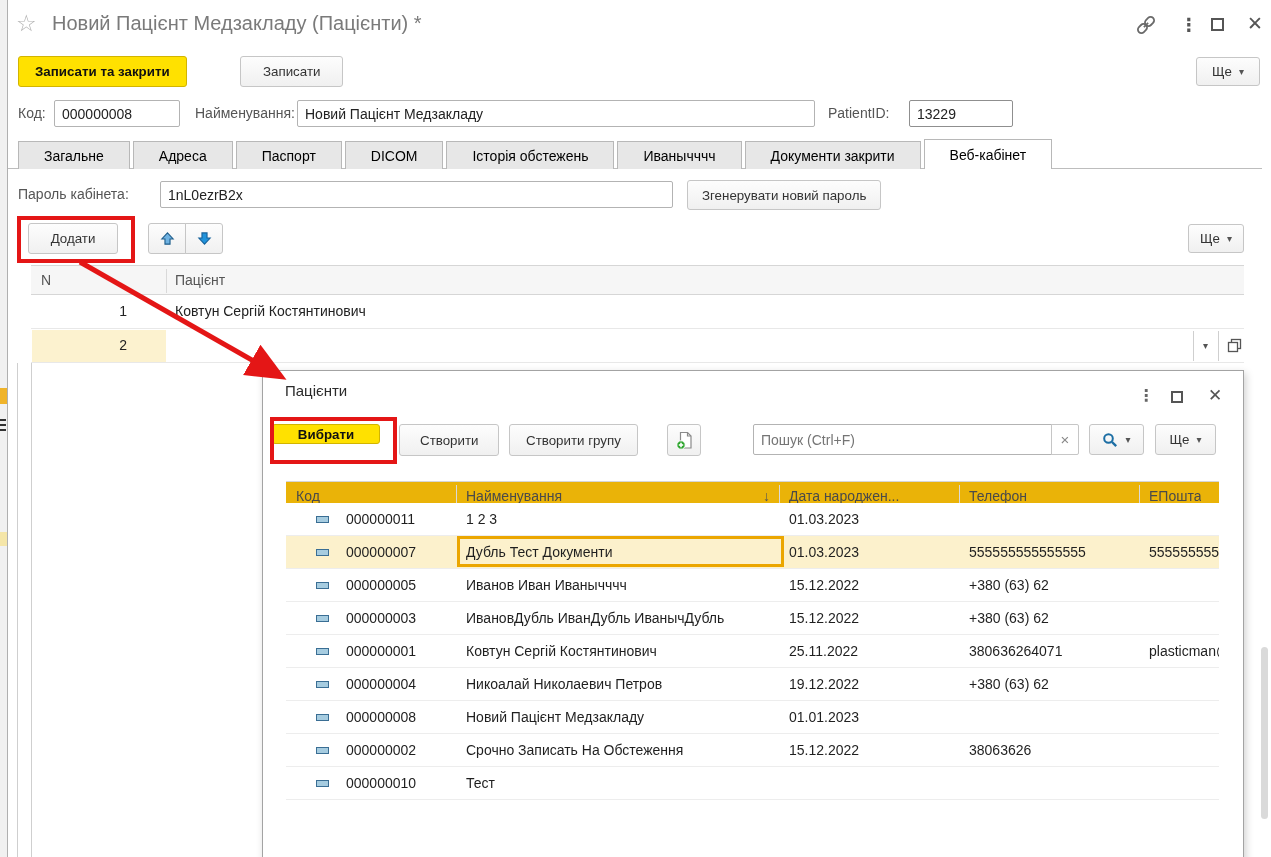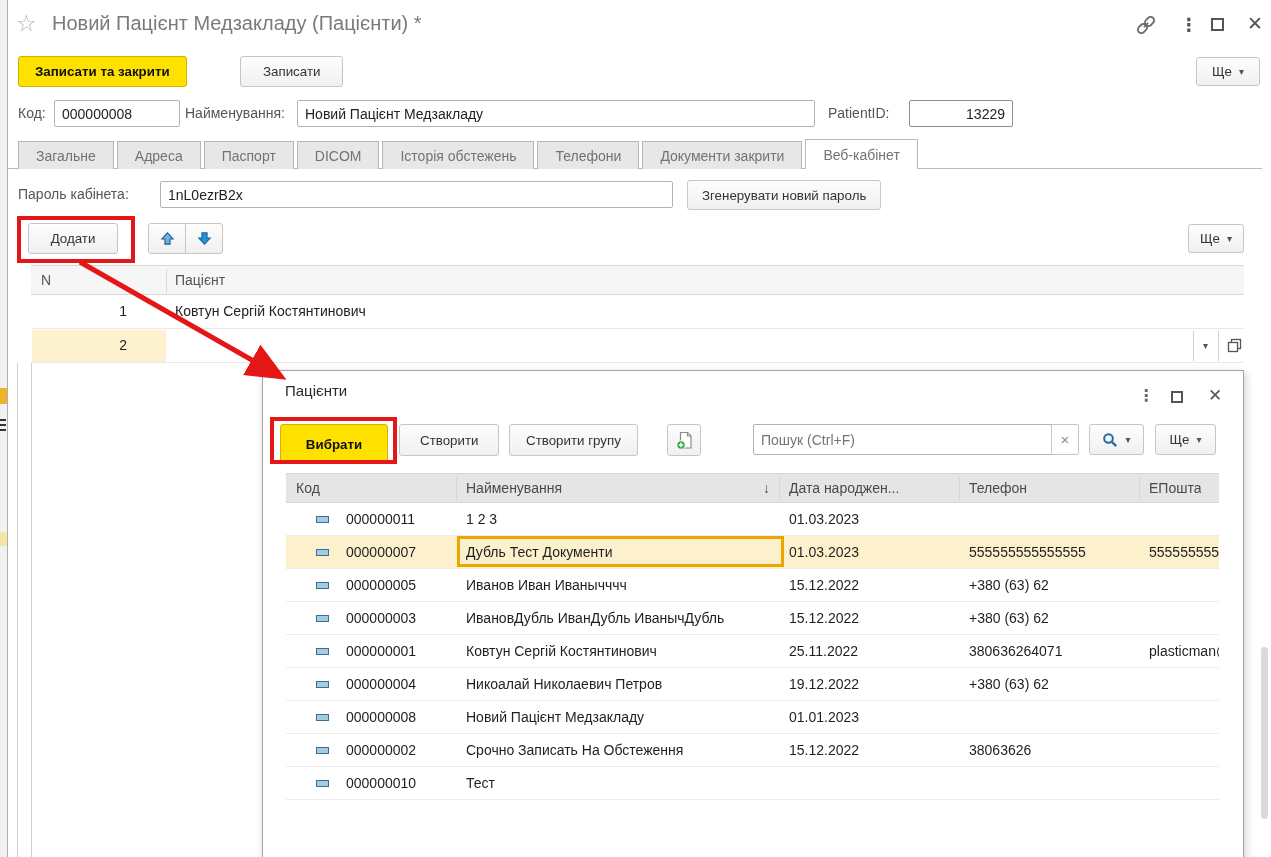--- a/index.html
+++ b/index.html
@@ -18,34 +18,34 @@
   .lbl{position:absolute;color:#555;line-height:27px;white-space:nowrap}
   .hline{position:absolute;height:1px;background:#bdbdbd}
   .vline{position:absolute;width:1px;background:#cfcfcf}
   
   .win-title{position:absolute;left:52px;top:12px;font-size:20px;color:#7a7a7a;white-space:nowrap}
   .star{position:absolute;left:16px;top:10px;font-size:23px;color:#b3b3b3}
   .tb-ico{position:absolute;color:#555;cursor:pointer}
   .max-box{position:absolute;width:13px;height:13px;border:2px solid #555;cursor:pointer}
   
   .tabs{position:absolute;left:18px;top:139px;display:flex;align-items:flex-end;gap:3px;z-index:3}
-  .tab{height:28px;padding:0 17px;display:flex;align-items:center;background:#e7e7e7;
-       border:1px solid #b8b8b8;border-bottom:none;color:#737373;cursor:pointer;white-space:nowrap}
+  .tab{height:28px;padding:0 25px;display:flex;align-items:center;background:#e7e7e7;
+       border:1px solid #b8b8b8;border-bottom:none;color:#000000;cursor:pointer;white-space:nowrap}
   .tab.active{height:30px;background:#fff;position:relative;z-index:4}
   
   .m-head{position:absolute;left:31px;top:265px;width:1213px;height:30px;background:#f6f6f6;
           border-top:1px solid #d6d6d6;border-bottom:1px solid #d6d6d6;color:#555}
   .m-row{position:absolute;left:31px;width:1213px;height:34px;border-bottom:1px solid #e8e8e8}
   
   .red-box{position:absolute;border:4px solid #E41616;z-index:30;pointer-events:none}
   
   .modal{position:absolute;left:262px;top:370px;width:982px;height:492px;background:#fff;
          border:1px solid #a3a3a3;box-shadow:2px 3px 8px rgba(0,0,0,.18);z-index:10}
   .modal .rel{position:absolute}
-  .mt-head{position:absolute;left:23px;top:102px;width:933px;height:30px;background:#e5e5e5;
+  .mt-head{position:absolute;left:23px;top:110px;width:933px;height:30px;background:#eab308;
            border-top:1px solid #d6d6d6;border-bottom:1px solid #d6d6d6;color:#4a4a4a}
   .mth{position:absolute;top:0;line-height:29px;white-space:nowrap;overflow:hidden}
   .mt-body{position:absolute;left:23px;top:132px;width:933px}
   .mrow{position:relative;height:33px;border-bottom:1px solid #ededed;background:#fff;cursor:pointer}
   .mrow.selected{background:#FCF1CC}
   .mc{position:absolute;top:0;line-height:33px;white-space:nowrap;overflow:hidden;color:#1f1f1f}
   .micon{position:absolute;left:30px;top:13px;width:13px;height:7px;background:#A6CCE0;border:1.5px solid #3A6E94}
   .c-code{left:60px;width:112px}.c-name{left:180px;width:296px}.c-birth{left:503px;width:160px}
   .c-phone{left:683px;width:168px}.c-email{left:863px;width:70px}
   .cell-focus{display:none}
@@ -82,33 +82,33 @@
 
 <button class="btn btn-yellow" style="left:18px;top:56px">Записати та закрити</button>
 <button class="btn" style="left:240px;top:56px;padding:0 22px">Записати</button>
 <button class="btn" style="left:1196px;top:57px;height:29px;width:64px;padding:0 10px">
   <span>Ще</span>
   <span class="caret">▾</span>
 </button>
 
 <span class="lbl" style="left:18px;top:100px">Код:</span>
 <input class="input" style="left: 54px; top: 100px; width: 126px;" value="000000008">
-<span class="lbl" style="left:185px;top:100px">Найменування:</span>
+<span class="lbl" style="left:195px;top:100px">Найменування:</span>
 <input class="input" style="left: 297px; top: 100px; width: 518px;" value="Новий Пацієнт Медзакладу">
 <span class="lbl" style="left:828px;top:100px">PatientID:</span>
-<input class="input" style="left: 909px; top: 100px; width: 104px; text-align: right; border-color: rgb(143, 143, 143);" value="13229">
+<input class="input" style="left: 909px; top: 100px; width: 104px; border-color: rgb(143, 143, 143);" value="13229">
 
 <div class="hline" style="left:8px;top:168px;width:1254px"></div>
 <div class="tabs">
   <span class="tab">Загальне</span>
   <span class="tab">Адреса</span>
   <span class="tab">Паспорт</span>
   <span class="tab">DICOM</span>
   <span class="tab">Історія обстежень</span>
-  <span class="tab">Телефони</span>
+  <span class="tab">Иванычччч</span>
   <span class="tab">Документи закрити</span>
   <span class="tab active">Веб-кабінет</span>
 </div>
 
 <span class="lbl" style="left:18px;top:181px">Пароль кабінета:</span>
 <input class="input" style="left: 160px; top: 181px; width: 513px;" value="1nL0ezrB2x">
 <button class="btn" style="left:687px;top:180px;height:30px;padding:0 14px">Згенерувати новий пароль</button>
 
 <div class="red-box" style="left:17px;top:216px;width:118px;height:47px"></div>
 <button class="btn" style="left:28px;top:223px;width:90px">Додати</button>
@@ -151,21 +151,21 @@
 <div class="vline" style="left:17px;top:363px;height:494px"></div>
 <div class="vline" style="left:31px;top:363px;height:494px"></div>
 <div class="scroll-thumb"></div>
 
 <div class="modal">
   <div class="rel" style="left:22px;top:11px;font-size:15px;color:#2b2b2b">Пацієнти</div>
   <span class="rel tb-ico" style="left:875px;top:15px;font-size:16px;font-weight:bold;color:#666">⋮</span>
   <span class="rel max-box" style="left:908px;top:20px;width:12px;height:12px"></span>
   <span class="rel tb-ico" style="left:945px;top:14px;font-size:17px">✕</span>
 
-  <button class="btn btn-yellow" style="left:17px;top:53px;width:108px;height:40px">Вибрати</button>
+  <button class="btn btn-yellow" style="left:9px;top:53px;width:108px;height:20px">Вибрати</button>
   <button class="btn" style="left:136px;top:53px;height:32px;padding:0 20px">Створити</button>
   <button class="btn" style="left:246px;top:53px;height:32px;padding:0 16px">Створити групу</button>
   <button class="btn" style="left:404px;top:53px;width:34px;height:32px;padding:0">
     <svg width="17" height="19" viewBox="0 0 17 19">
       <path d="M4.5 1.5 h7 l3.5 3.5 v12 h-10.5 z" fill="#fff" stroke="#8a8a8a" stroke-width="1.2"></path>
       <path d="M11.5 1.5 v3.5 h3.5" fill="none" stroke="#8a8a8a" stroke-width="1.2"></path>
       <circle cx="5" cy="14" r="4.2" fill="#2EA52E" stroke="#fff" stroke-width="1"></circle>
       <line x1="5" y1="11.8" x2="5" y2="16.2" stroke="#fff" stroke-width="1.6"></line>
       <line x1="2.8" y1="14" x2="7.2" y2="14" stroke="#fff" stroke-width="1.6"></line>
     </svg>

